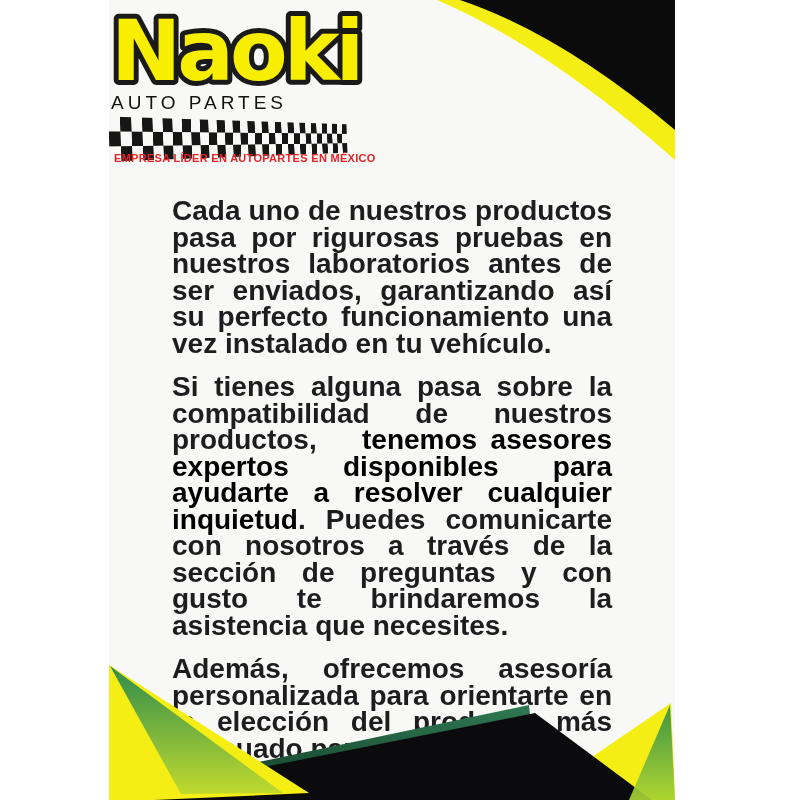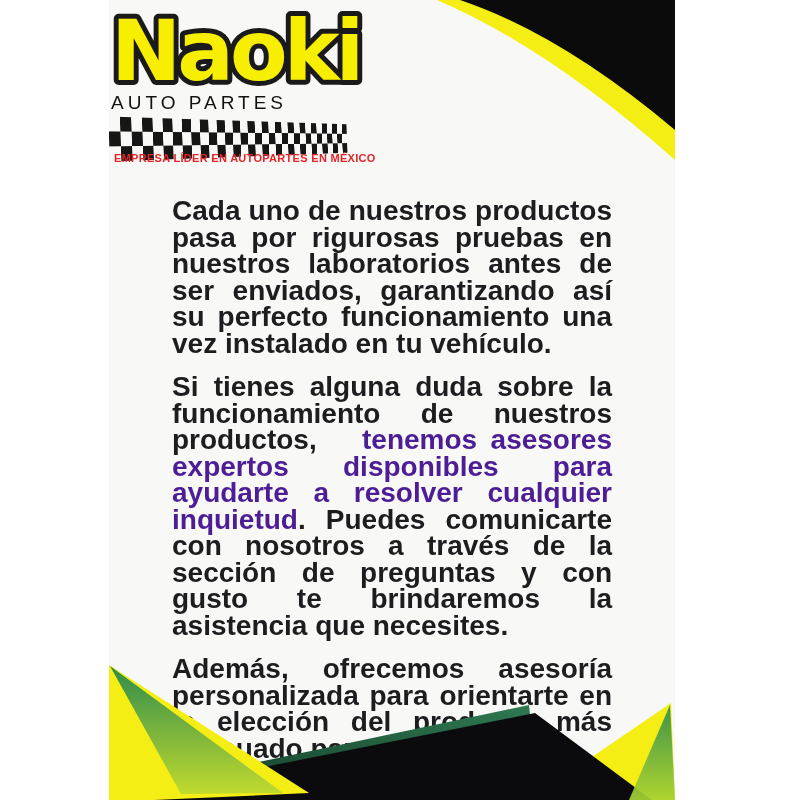--- a/index.html
+++ b/index.html
@@ -24,21 +24,21 @@
         transform:perspective(500px) rotateY(38deg) skewY(1.5deg);}
   .brand-tagline{position:absolute;left:5px;top:152px;font-size:11px;font-weight:bold;
                  letter-spacing:0.3px;color:#e42528;white-space:nowrap;}
 
   
   .main{position:absolute;left:63px;top:198px;width:440px;}
   .main h1{margin:0 0 24px 0;font-size:32px;font-weight:bold;letter-spacing:1px;color:#ee3434;}
   .main p{margin:0 0 17px 0;font-size:28px;font-weight:bold;line-height:26.5px;
           color:#1d1d1f;text-align:justify;}
   .main p:last-child{margin-bottom:0;}
-  .hl{color:#4c1d95;margin-left:32px;}
+  .hl{color:#000000;margin-left:32px;}
 
   
   .bottom-svg{position:absolute;left:0;bottom:0;width:566px;height:140px;display:block;}
 </style>
 </head>
 <body>
 
 <div class="canvas">
   <div class="flyer">
 
@@ -53,21 +53,21 @@
       </svg>
       <div class="brand-subtitle">AUTO PARTES</div>
       <div class="flag-wrap">
         <div class="flag-checks"></div>
       </div>
       <div class="brand-tagline">EMPRESA LÍDER  EN AUTOPARTES EN MÉXICO</div>
     </div>
 
     <div class="main">
       <p>Cada uno de nuestros productos pasa por rigurosas pruebas en nuestros laboratorios antes de ser enviados, garantizando así su perfecto funcionamiento una vez instalado en tu vehículo.</p>
-      <p><span>Si tienes alguna duda sobre la funcionamiento de nuestros productos, </span><span class="hl">tenemos asesores expertos disponibles para ayudarte a resolver cualquier inquietud</span><span>. Puedes comunicarte con nosotros a través de la sección de preguntas y con gusto te brindaremos la asistencia que necesites.</span></p>
+      <p><span>Si tienes alguna pasa sobre la compatibilidad de nuestros productos, </span><span class="hl">tenemos asesores expertos disponibles para ayudarte a resolver cualquier inquietud</span><span>. Puedes comunicarte con nosotros a través de la sección de preguntas y con gusto te brindaremos la asistencia que necesites.</span></p>
       <p>Además, ofrecemos asesoría personalizada para orientarte en la elección del producto más adecuado para tu vehículo.</p>
     </div>
 
     <svg class="bottom-svg" viewBox="0 0 566 140" aria-hidden="true">
       <defs>
         <linearGradient id="gLeftGreen" x1="0" y1="0" x2="0" y2="1">
           <stop offset="0" stop-color="#2f8b4d"></stop>
           <stop offset="1" stop-color="#c0da2e"></stop>
         </linearGradient>
         <linearGradient id="gRightGreen" x1="0" y1="0" x2="0" y2="1">

